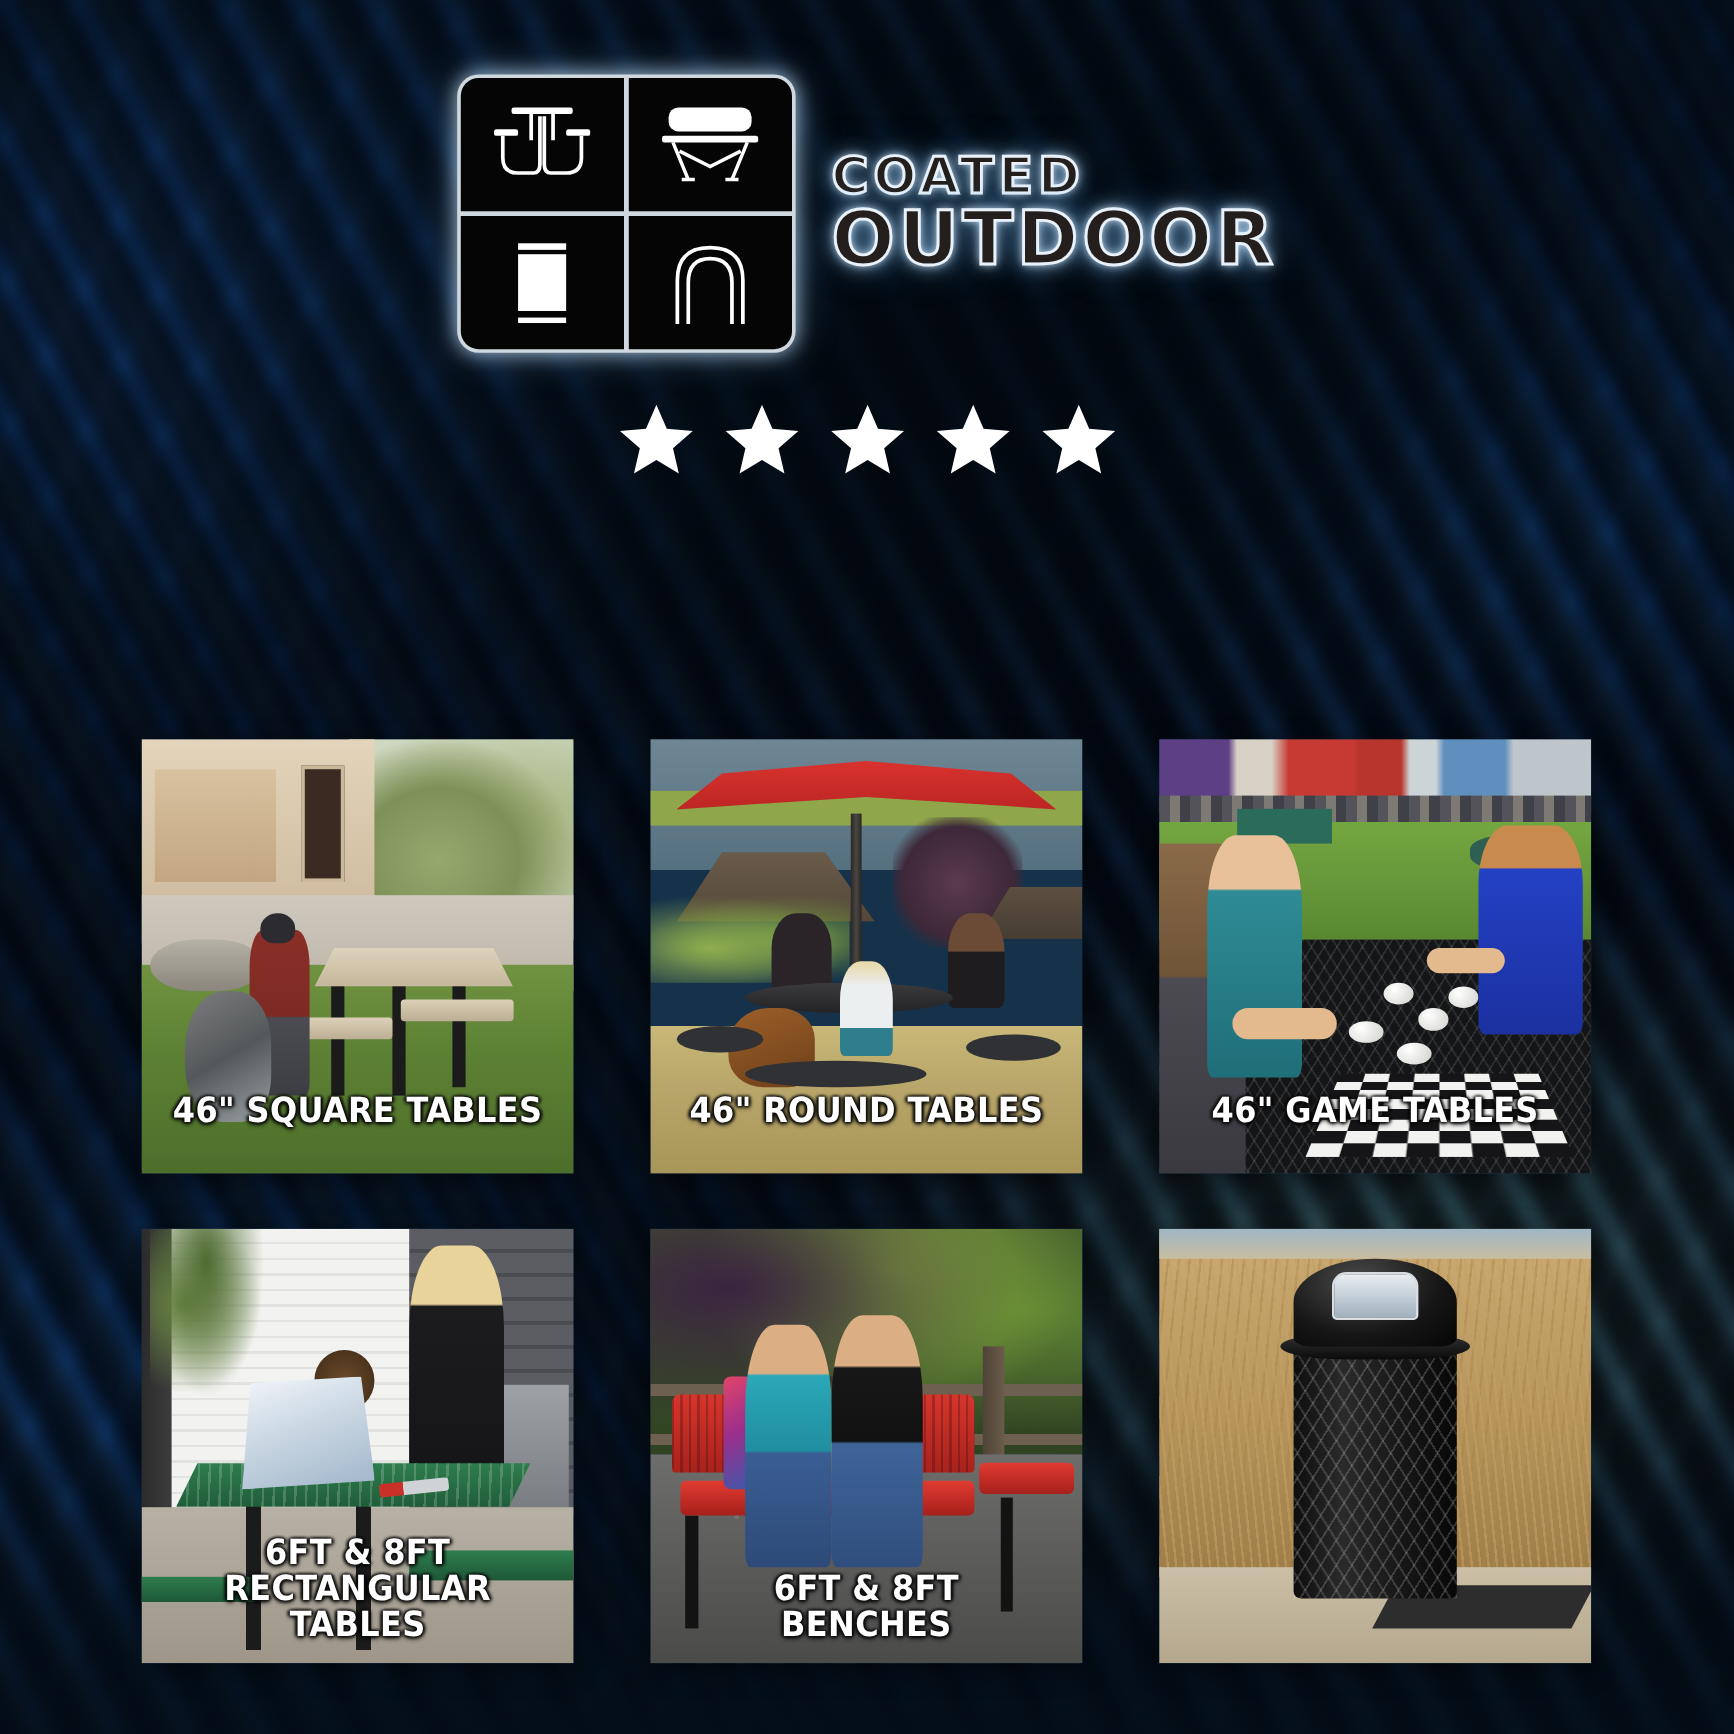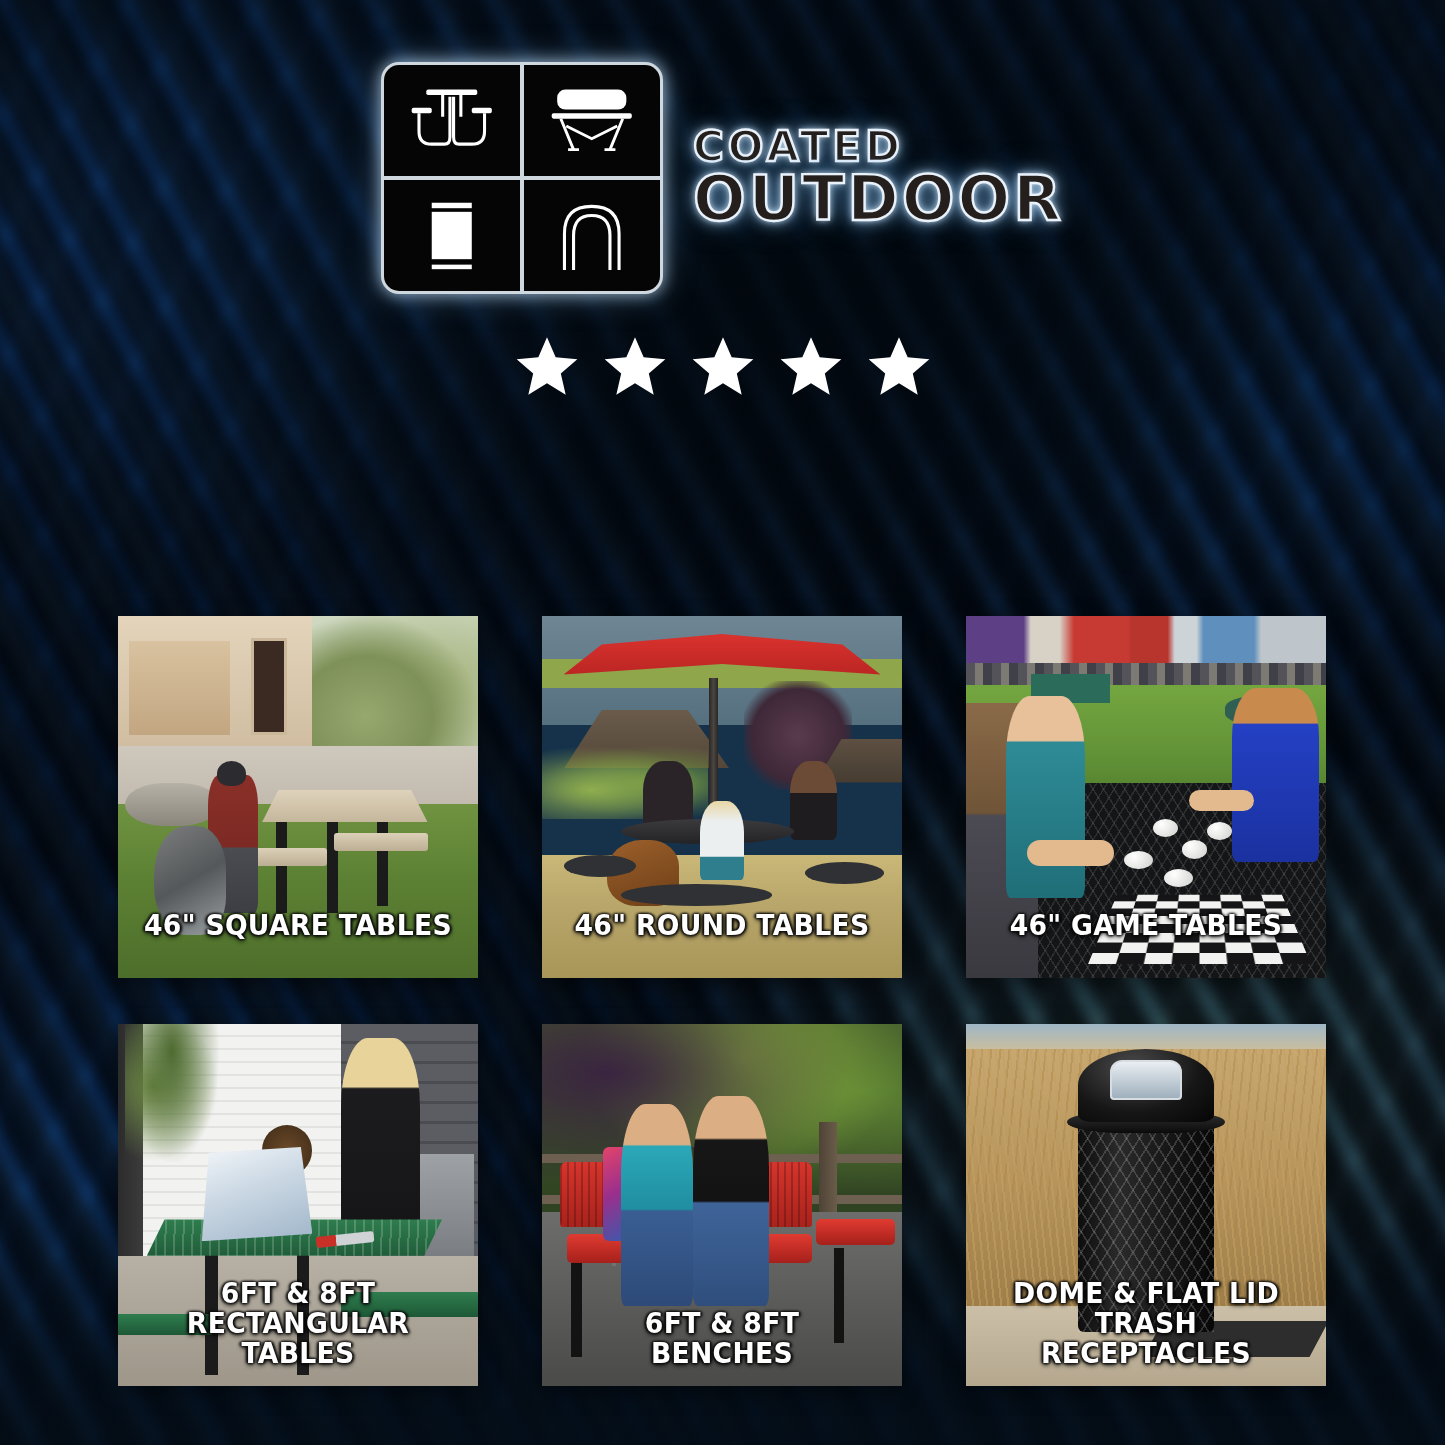--- a/index.html
+++ b/index.html
@@ -582,20 +582,16 @@
         <div class="t6-grass"></div>
           <div class="t6-sky"></div>
           <div class="t6-walk"></div>
         <div class="t6-pad"></div>
         <div class="t6-body"></div>
           <div class="t6-bodym"></div>
         <div class="t6-rim"></div>
           <div class="t6-dome"></div>
           <div class="t6-open"></div>
       </div>
-      <div class="caption two-line">
-        <span>DOME &amp; FLAT LID</span>
-        <span>TRASH RECEPTACLES</span>
-      </div>
     </div>
 
   </div>
 </div>
 
 </body></html>

